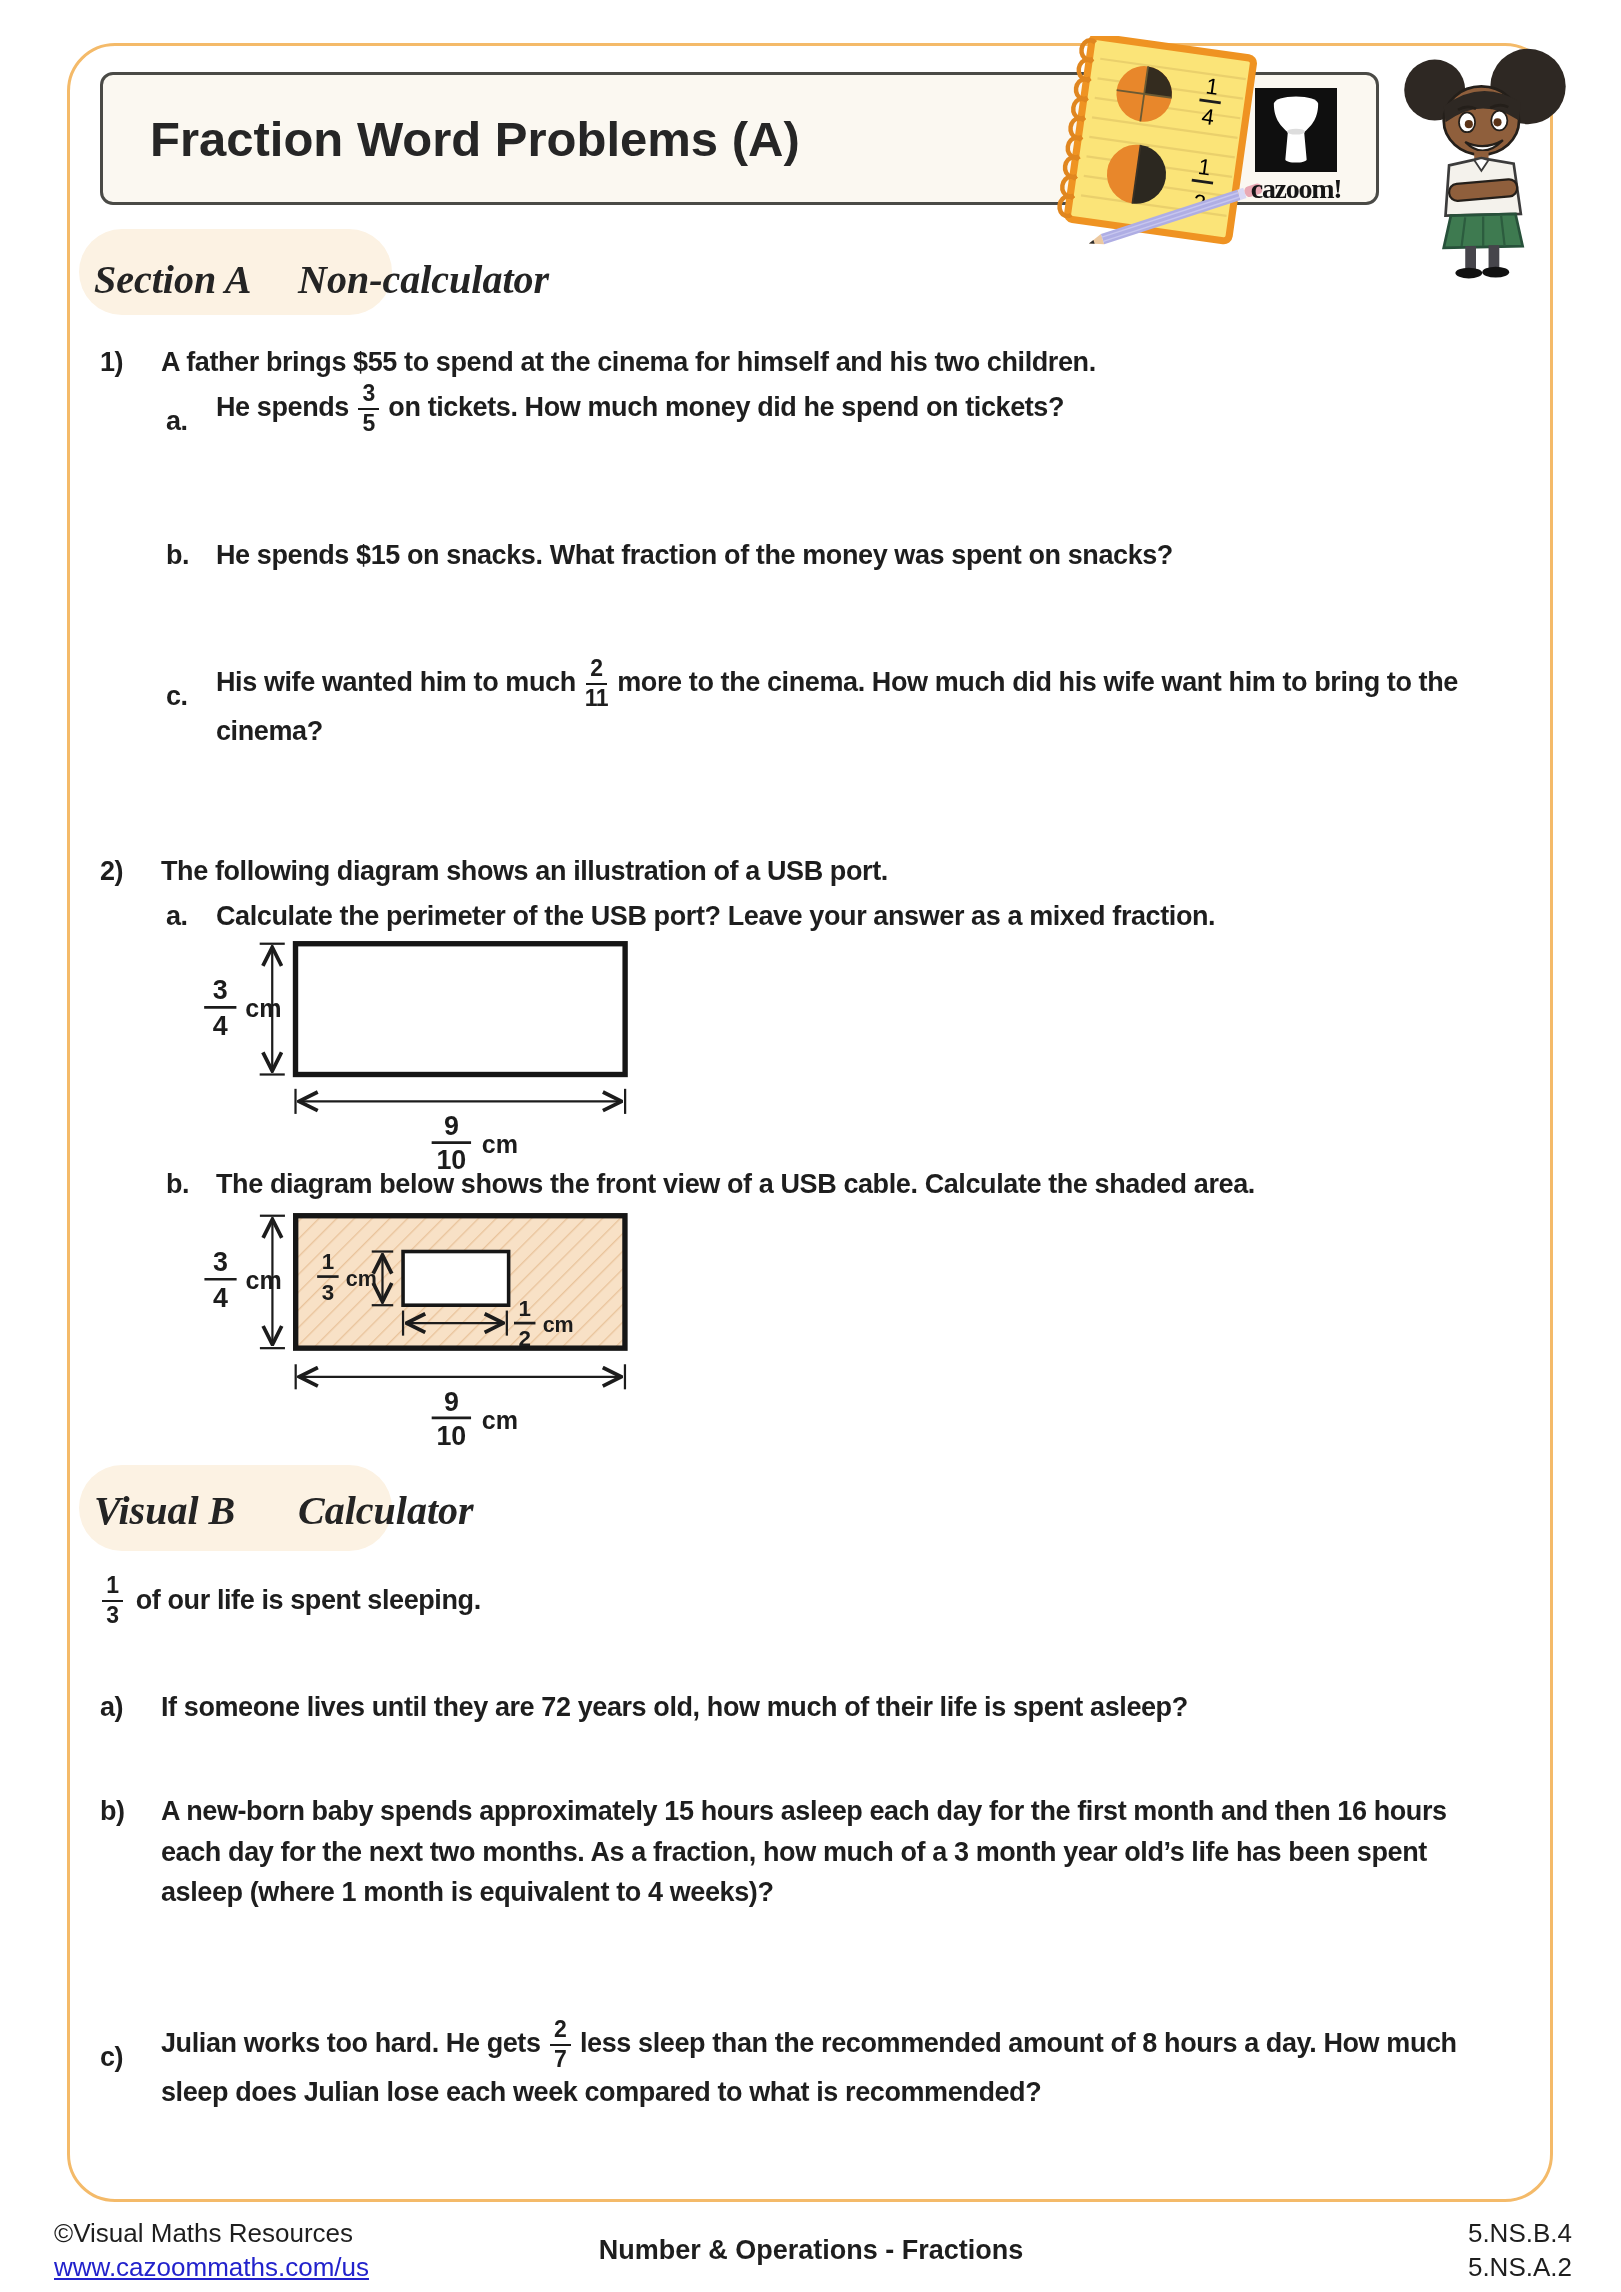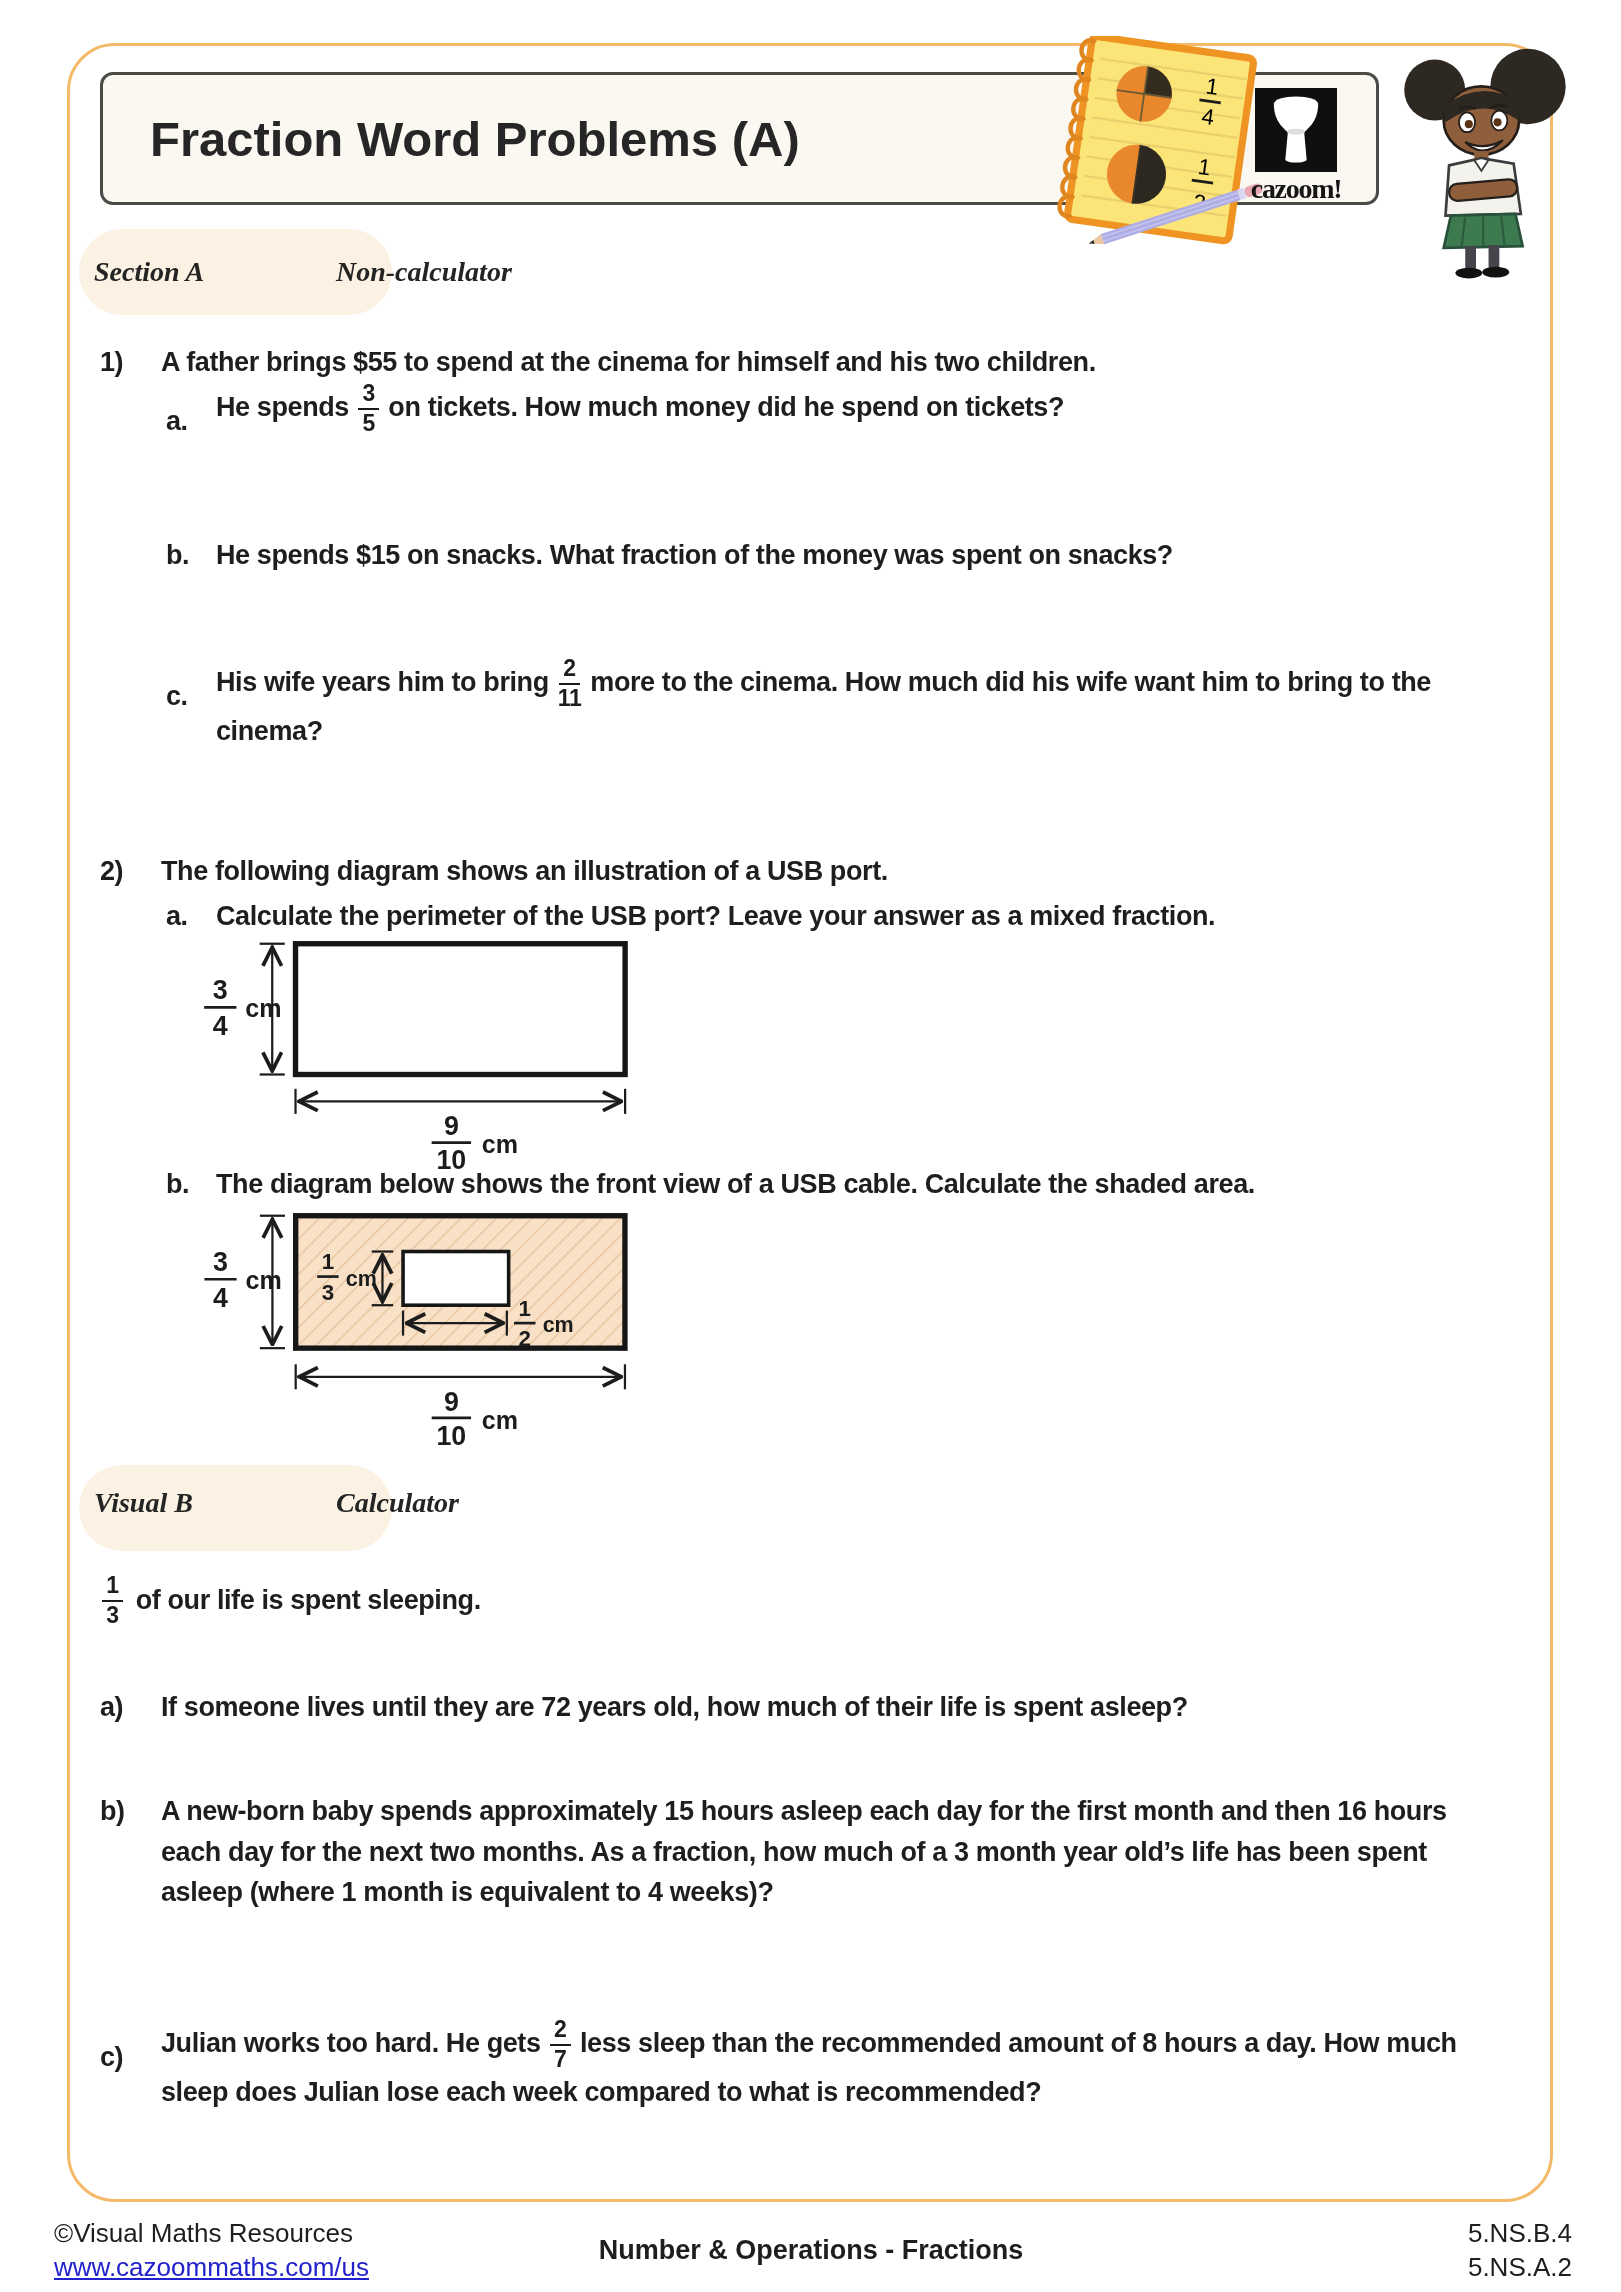--- a/index.html
+++ b/index.html
@@ -19,21 +19,21 @@
   
   .notebook{position:absolute;left:1037px;top:36px;width:269px;height:224px;}
   .logo-badge{position:absolute;left:1229px;top:88px;width:134px;text-align:center;}
   .logo-square{width:82px;height:84px;background:#0f0f0f;margin:0 auto;display:flex;align-items:center;justify-content:center;}
   .brand-text{font-family:"Liberation Serif",serif;font-weight:bold;font-size:28px;letter-spacing:-1.3px;color:#161616;margin-top:0.9px;}
   .girl{position:absolute;left:1397px;top:47px;width:184px;height:235px;z-index:6;}
 
   
   .section-blob{position:absolute;left:79px;width:313px;height:86px;background:#FCF2E3;border-radius:43px;}
   .section-head{position:absolute;left:94px;display:flex;font-family:"Liberation Serif",serif;
-                font-weight:bold;font-style:italic;font-size:28px;color:#242424;gap:38px;}
+                font-weight:bold;font-style:italic;font-size:40px;color:#242424;}
   .section-head .sec-label{width:204px;flex:none;}
 
   
   .q-row{position:absolute;left:100px;width:1424px;display:flex;font-weight:bold;font-size:27px;
          letter-spacing:-0.4px;line-height:1.5;}
   .q-num{width:61px;flex:none;}
   .sub-row{position:absolute;left:166px;width:1361px;display:flex;font-weight:bold;font-size:27px;
            letter-spacing:-0.4px;line-height:1.5;}
   .sub-label{width:50px;flex:none;}
   .q-row p,.sub-row p{margin:0;}
@@ -190,21 +190,21 @@
         </span><span>on tickets. How much money did he spend on tickets?</span></p>
   </div>
 
   <div class="sub-row" style="top:535px">
     <span class="sub-label">b.</span>
     <p>He spends $15 on snacks. What fraction of the money was spent on snacks?</p>
   </div>
 
   <div class="sub-row frac-row" style="top:656px">
     <span class="sub-label">c.</span>
-    <p><span>His wife years him to bring</span><span class="frac">
+    <p><span>His wife wanted him to much</span><span class="frac">
           <span class="fr-num">2</span>
           <span class="fr-den">11</span>
         </span><span>more to the cinema. How much did his wife want him to bring to the cinema?</span></p>
   </div>
 
   <div class="q-row" style="top:851px">
     <span class="q-num">2)</span>
     <p>The following diagram shows an illustration of a USB port.</p>
   </div>
 

